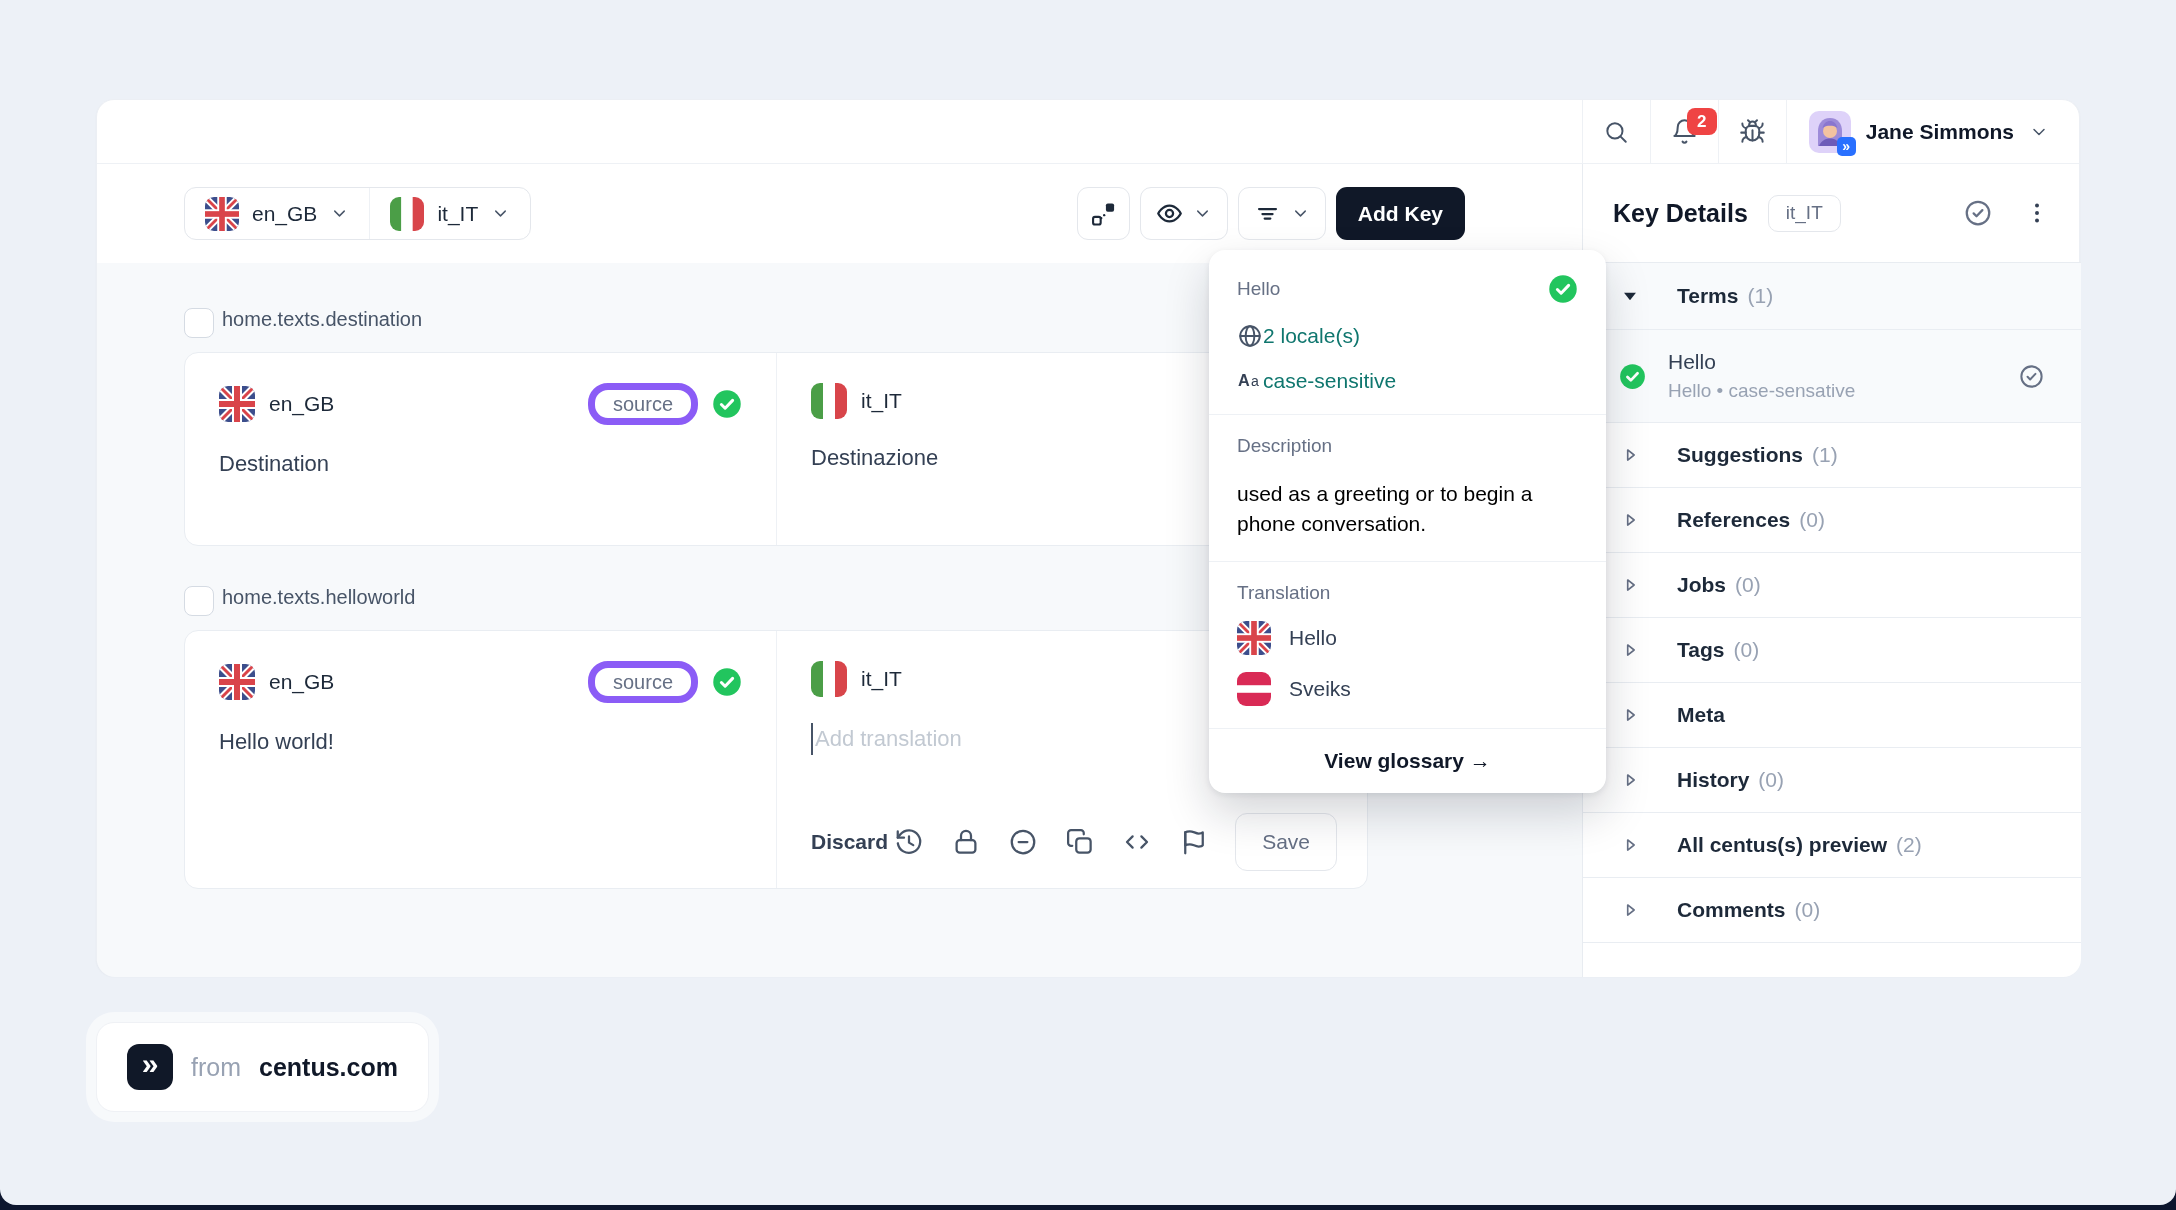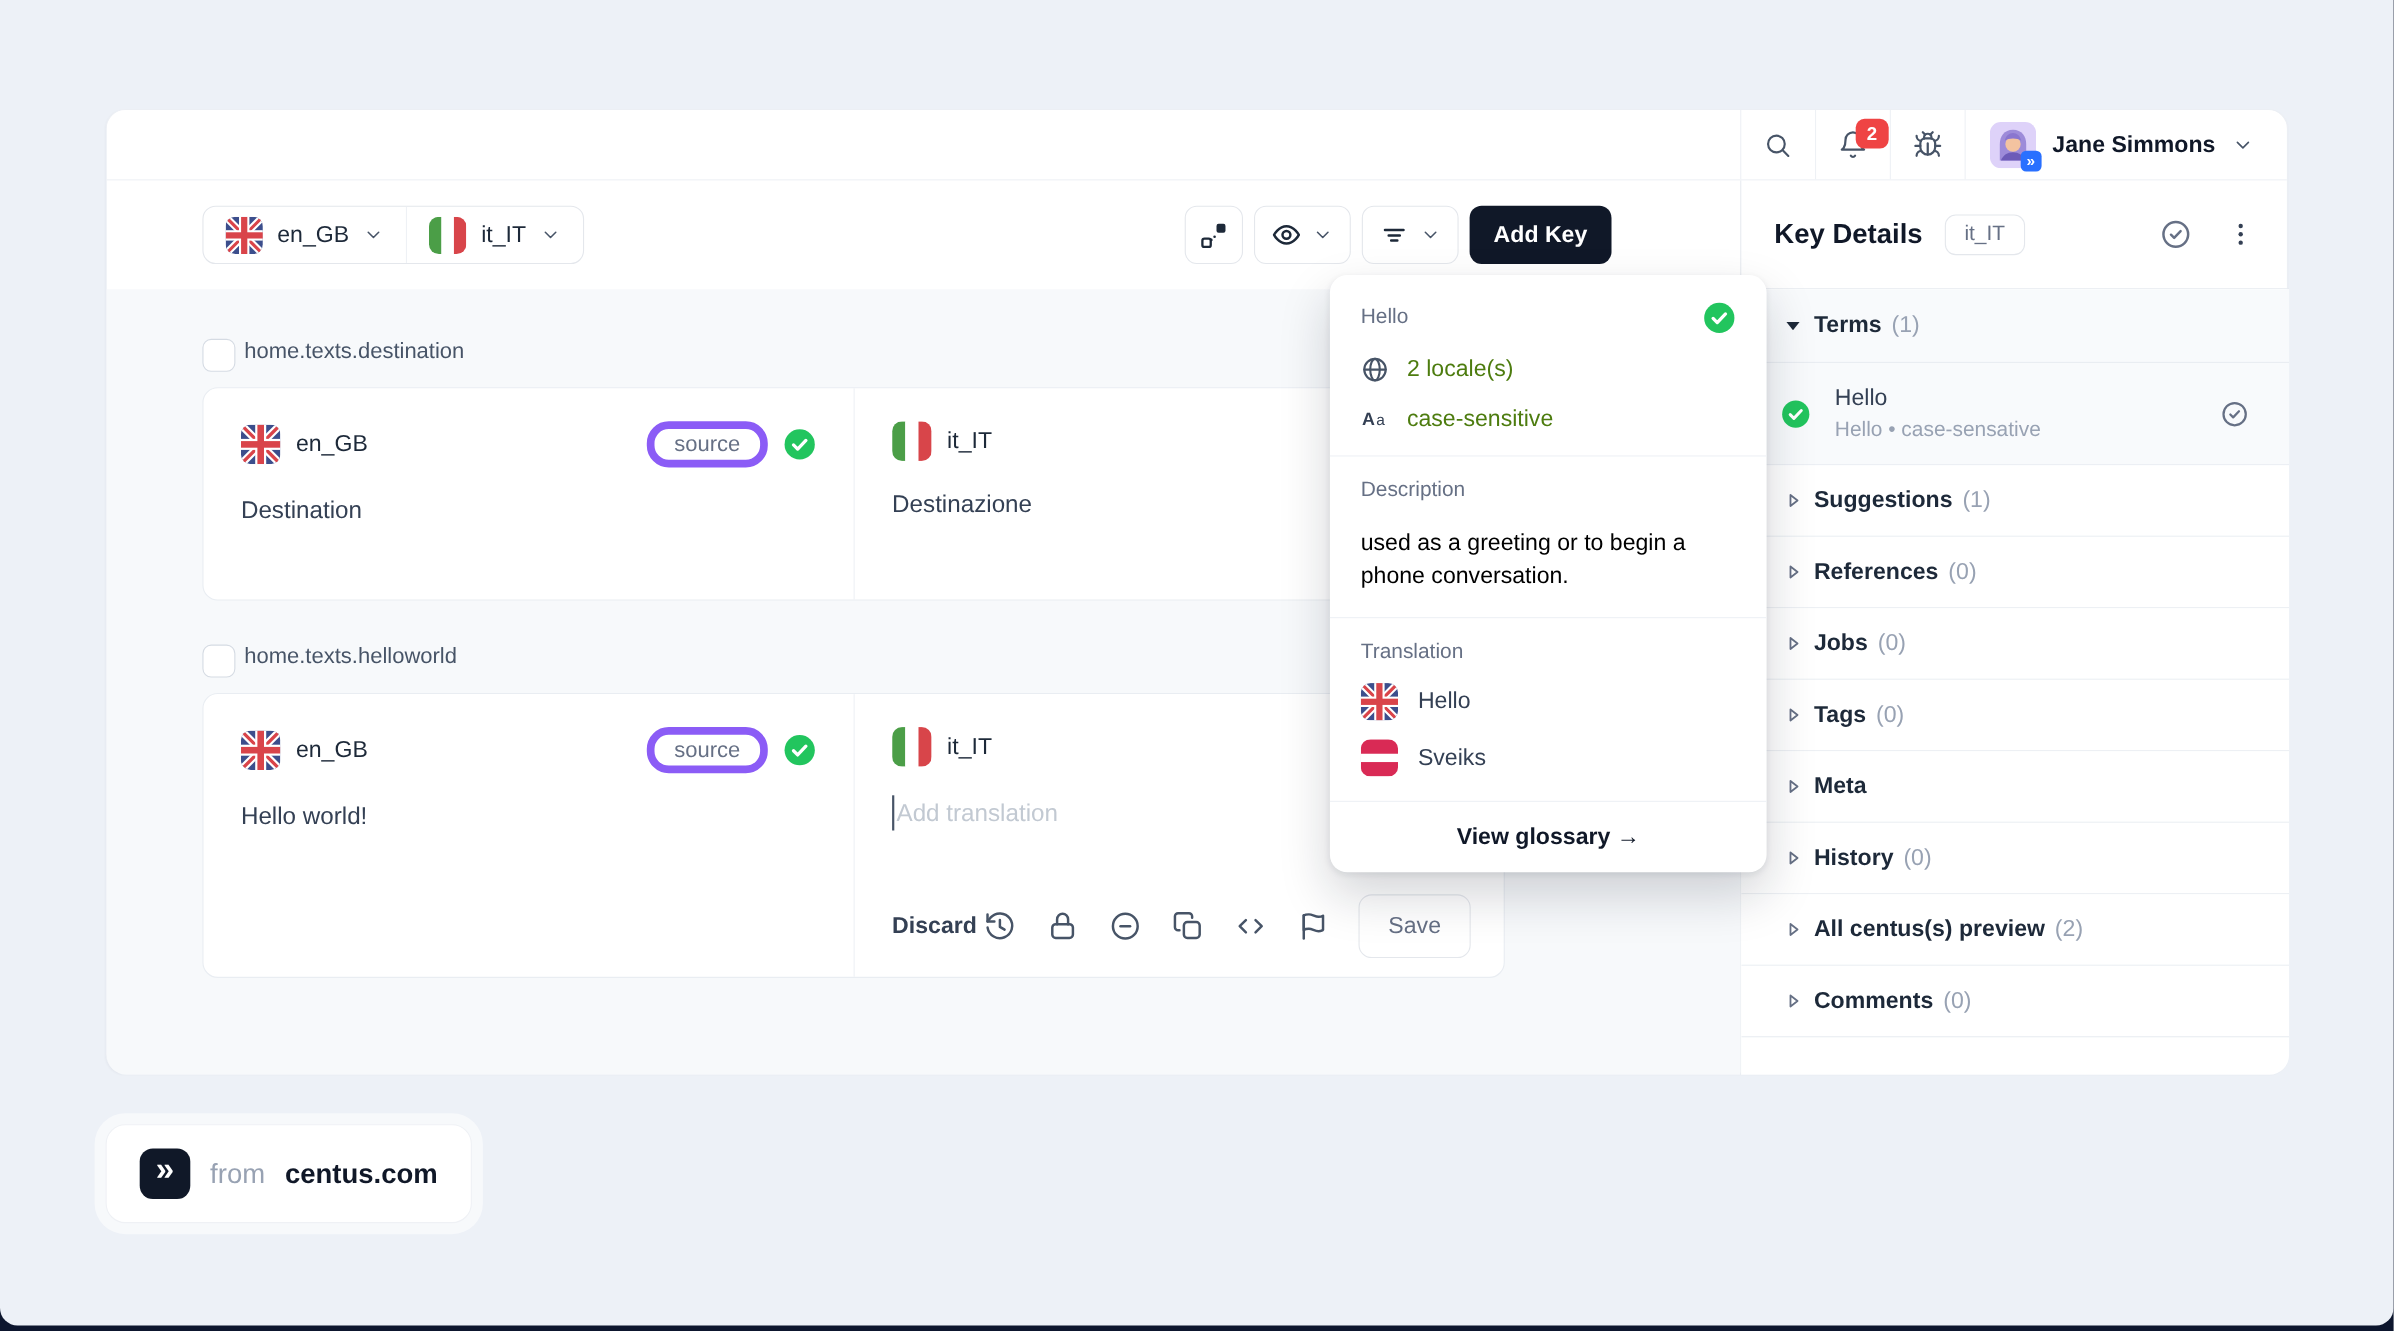--- a/index.html
+++ b/index.html
@@ -52,35 +52,35 @@
   .discard { font-size:21px; font-weight:700; color:#344054; cursor:pointer; }
   .action-icons { margin-left:auto; display:flex; align-items:center; gap:27px; margin-right:26px; }
   .action-icons .aic { cursor:pointer; display:flex; }
   .save-btn { height:58px; padding:0 26px; background:#fff; border:1px solid #e4e7ec; border-radius:12px; color:#667085; font-size:21px; display:flex; align-items:center; cursor:pointer; font-family:inherit; }
 
   
   .panel { position:absolute; left:1485px; top:163px; width:499px; height:714px; border-left:1px solid #e8ecf1; background:#fff; border-radius:0 0 18px 0; overflow:hidden; }
   .prow { display:flex; align-items:center; padding:0 36px; border-bottom:1px solid #e9edf2; cursor:pointer; background:#fff; }
   .prow.h65 { height:65px; }
   .prow.terms { height:67px; background:#f8fafc; }
-  .prow-label { margin-left:8px; font-size:21px; font-weight:700; color:#1d2939; }
+  .prow-label { margin-left:36px; font-size:21px; font-weight:700; color:#1d2939; }
   .prow-count { margin-left:9px; font-size:21px; color:#98a2b3; }
   .term-item { height:93px; background:#f8fafc; border-bottom:1px solid #e9edf2; display:flex; align-items:center; padding:0 36px; cursor:pointer; }
   .term-texts { margin-left:22px; }
   .term-title { font-size:21px; color:#344054; }
   .term-sub { font-size:19px; color:#98a2b3; margin-top:6px; }
   .term-item .spacer { flex:1; }
 
   
   .popover { position:absolute; left:1209px; top:250px; width:397px; background:#fff; border-radius:16px; box-shadow:0 20px 45px rgba(16,24,40,.18), 0 2px 6px rgba(16,24,40,.08); z-index:50; }
   .pop-head { padding:24px 28px 20px; border-bottom:1px solid #eef1f5; }
   .pop-title-row { display:flex; align-items:center; }
   .pop-title { font-size:19px; color:#667085; }
   .pop-title-row .spacer { flex:1; }
-  .pop-info { display:flex; align-items:center; gap:16px; margin-top:19px; font-size:21px; color:#4d7c0f; }
+  .pop-info { display:flex; align-items:center; margin-top:19px; font-size:21px; color:#0f766e; }
   .pop-sec { padding:20px 28px 22px; border-bottom:1px solid #eef1f5; }
   .pop-label { font-size:19px; color:#667085; }
   .pop-desc { margin-top:22px; font-size:21px; color:#000000; line-height:1.42; }
   .pop-trans-row { display:flex; align-items:center; gap:18px; margin-top:17px; font-size:21px; color:#344054; }
   .pop-footer { height:64px; display:flex; align-items:center; justify-content:center; font-size:21px; font-weight:700; color:#101828; cursor:pointer; }
 
   
   .flag { display:inline-flex; border-radius:9px; overflow:hidden; flex:none; }
   .flag svg { display:block; }
 

